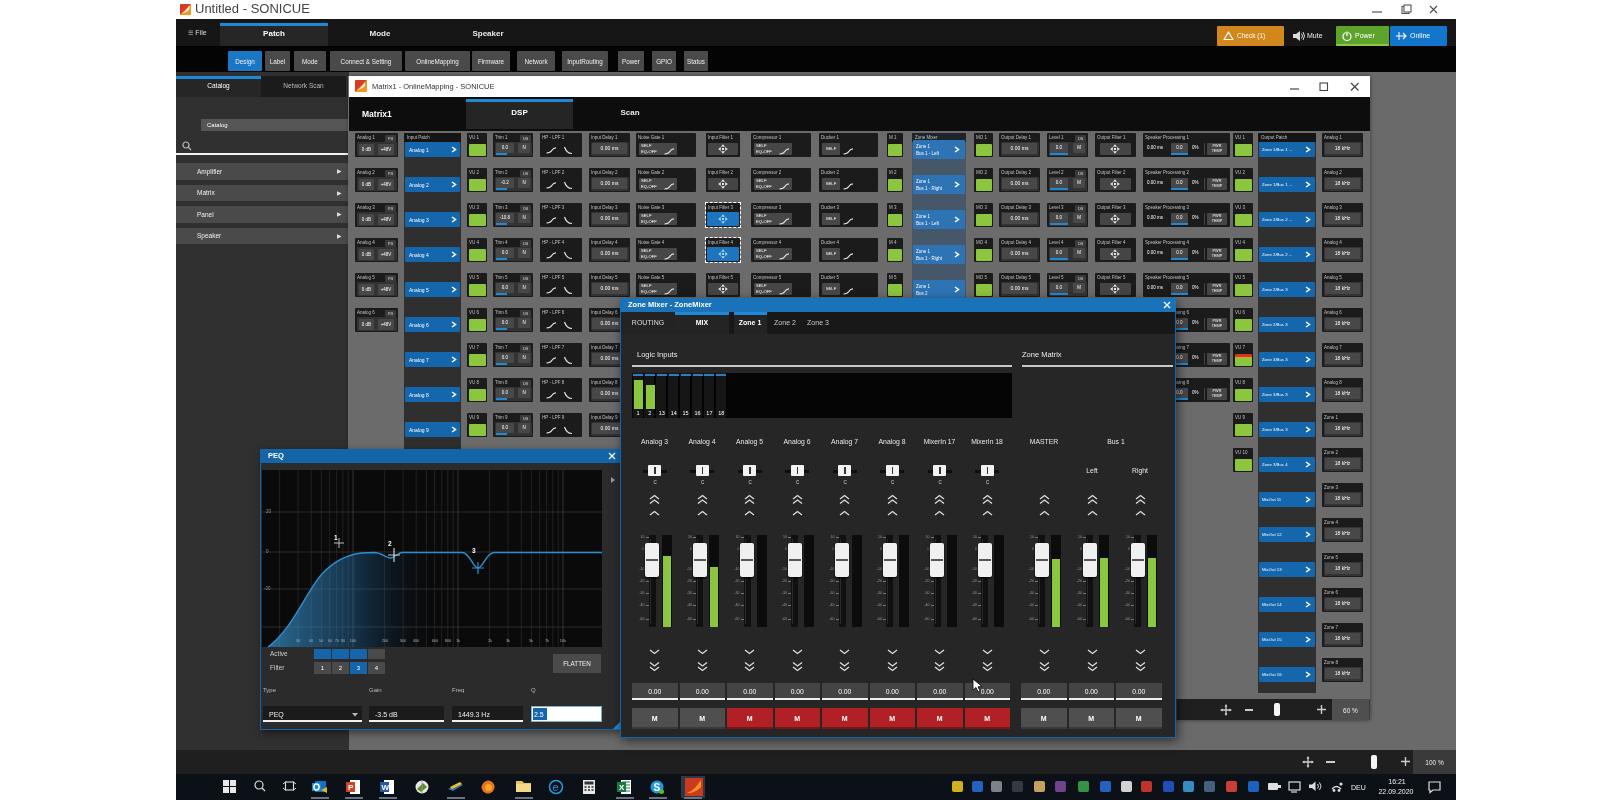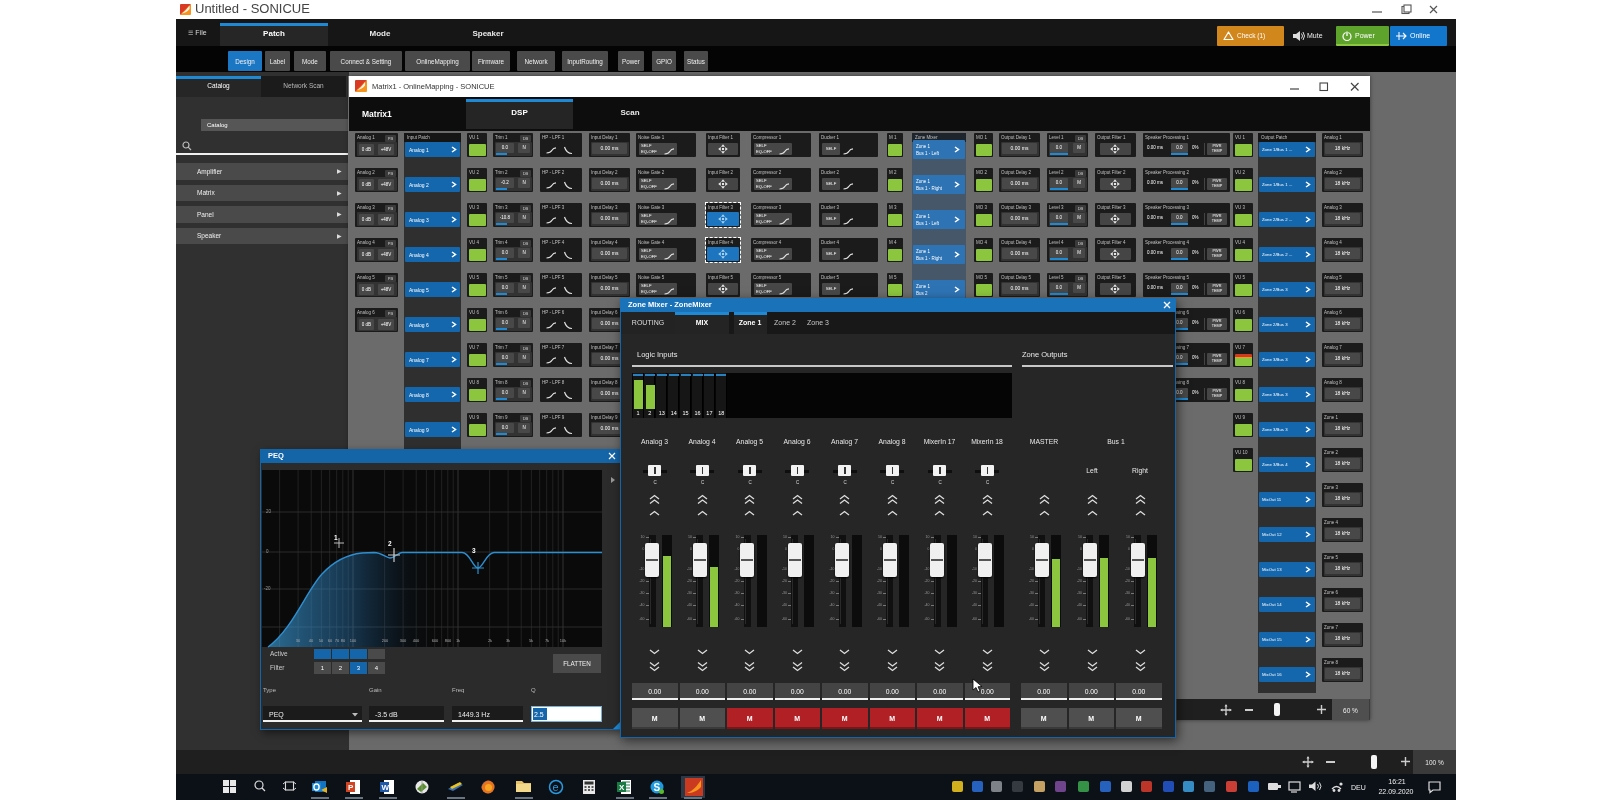--- a/index.html
+++ b/index.html
@@ -1397,21 +1397,21 @@
 <div style="left:621px;top:312px;width:54px;height:22px;background:#232323;"></div>
 <div style="left:621px;top:318px;width:54px;height:10px;font-size:7px;color:#ddd;text-align:center;line-height:10px;">ROUTING</div>
 <div style="left:675px;top:312px;width:54px;height:22px;background:#242424;border-top:3px solid #1e8ad6;"></div>
 <div style="left:675px;top:318px;width:54px;height:10px;font-size:7px;color:#fff;font-weight:bold;text-align:center;line-height:10px;">MIX</div>
 <div style="left:734px;top:312px;width:33px;height:22px;background:#242424;border-top:3px solid #1e8ad6;"></div>
 <div style="left:730px;top:318px;width:40px;height:10px;font-size:7px;color:#fff;font-weight:bold;text-align:center;line-height:10px;">Zone 1</div>
 <div style="left:770px;top:318px;width:30px;height:10px;font-size:7px;color:#c8c8c8;text-align:center;line-height:10px;">Zone 2</div>
 <div style="left:803px;top:318px;width:30px;height:10px;font-size:7px;color:#c8c8c8;text-align:center;line-height:10px;">Zone 3</div>
 <div class="t" style="left:637px;top:350px;width:80px;height:10px;font-size:7.5px;color:#e8e8e8;line-height:10px;">Logic Inputs</div>
 <div style="left:632px;top:365px;width:380px;height:1.5px;background:#c8c8c8;"></div>
-<div class="t" style="left:1022px;top:350px;width:90px;height:10px;font-size:7.5px;color:#e8e8e8;line-height:10px;">Zone Outputs</div>
+<div class="t" style="left:1022px;top:350px;width:90px;height:10px;font-size:7.5px;color:#e8e8e8;line-height:10px;">Zone Matrix</div>
 <div style="left:1022px;top:365px;width:151px;height:1.5px;background:#c8c8c8;"></div>
 <div style="left:632px;top:373px;width:380px;height:45px;background:#050505;"></div>
 <div style="left:632.5px;top:373px;width:11px;height:45px;background:#161616;border-right:1px solid #000;"></div>
 <div style="left:633.0px;top:374px;width:10px;height:2px;background:#2980c0;"></div>
 <div style="left:644.4px;top:373px;width:11px;height:45px;background:#161616;border-right:1px solid #000;"></div>
 <div style="left:644.9px;top:374px;width:10px;height:2px;background:#2980c0;"></div>
 <div style="left:656.3px;top:373px;width:11px;height:45px;background:#161616;border-right:1px solid #000;"></div>
 <div style="left:656.8px;top:374px;width:10px;height:2px;background:#2980c0;"></div>
 <div style="left:668.2px;top:373px;width:11px;height:45px;background:#161616;border-right:1px solid #000;"></div>
 <div style="left:668.7px;top:374px;width:10px;height:2px;background:#2980c0;"></div>

